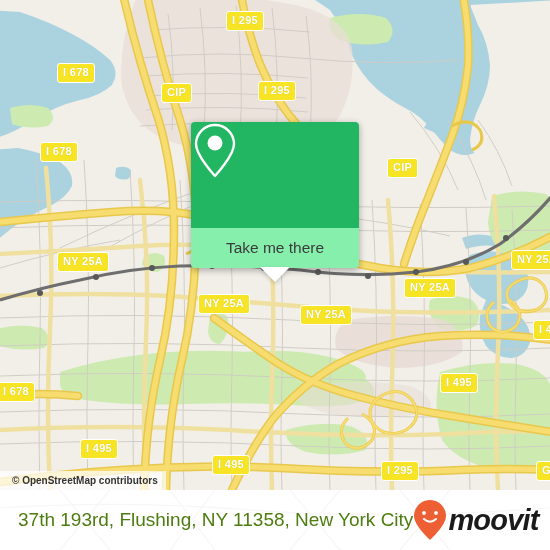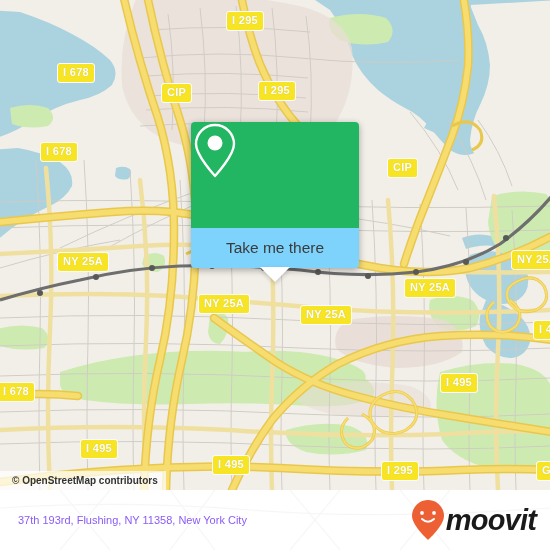--- a/index.html
+++ b/index.html
@@ -70,21 +70,21 @@
   }
   #card-top {
     background: #22b562;
     border-radius: 4px 4px 0 0;
     height: 106px;
     display: flex;
     align-items: center;
     justify-content: center;
   }
   #card-bottom {
-    background: #7dd3fc;
+    background: #86efac;
     border-radius: 0 0 4px 4px;
     height: 40px;
     display: flex;
     align-items: center;
     justify-content: center;
   }
   #card-label {
     color: #3b3b3b;
     font-size: 15.5px;
     font-family: "Liberation Sans", sans-serif;
@@ -107,22 +107,22 @@
     left: 0; bottom: 0;
     width: 550px; height: 60px;
     background: #ffffff;
     display: flex;
     align-items: center;
     box-sizing: border-box;
     padding: 0 14px 0 18px;
     overflow: hidden;
   }
   #footer-address {
-    font-size: 11px;
-    color: #8b5cf6;
+    font-size: 19px;
+    color: #4d7c0f;
     white-space: nowrap;
     flex: 1 1 auto;
   }
   #moovit-logo {
     display: flex;
     align-items: center;
     flex: 0 0 auto;
     font-style: italic;
   }
   #moovit-wordmark {

